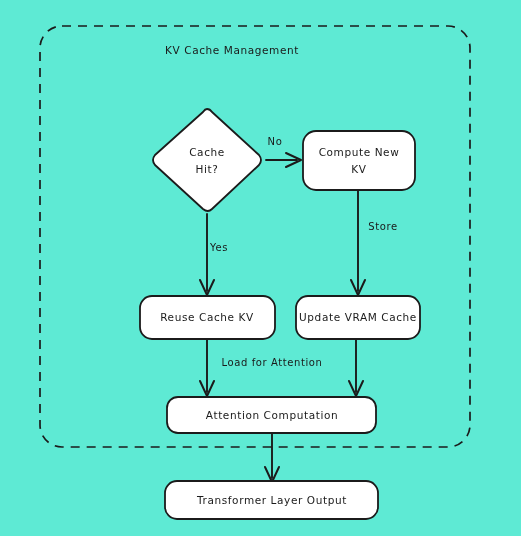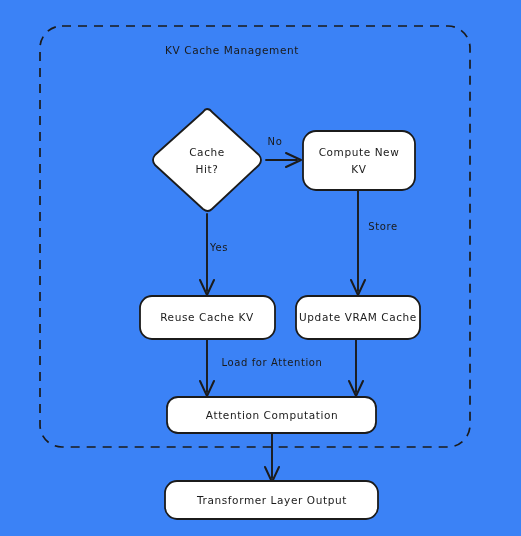--- a/index.html
+++ b/index.html
@@ -4,21 +4,21 @@
 <style>
   html, body {
     margin: 0;
     padding: 0;
     background: #ffffff;
   }
   #canvas {
     position: relative;
     width: 521px;
     height: 536px;
-    background: #3b82f6;
+    background: #5eead4;
     font-family: "DejaVu Sans", sans-serif;
     overflow: hidden;
   }
   #flow-svg {
     position: absolute;
     top: 0;
     left: 0;
     width: 521px;
     height: 536px;
   }

